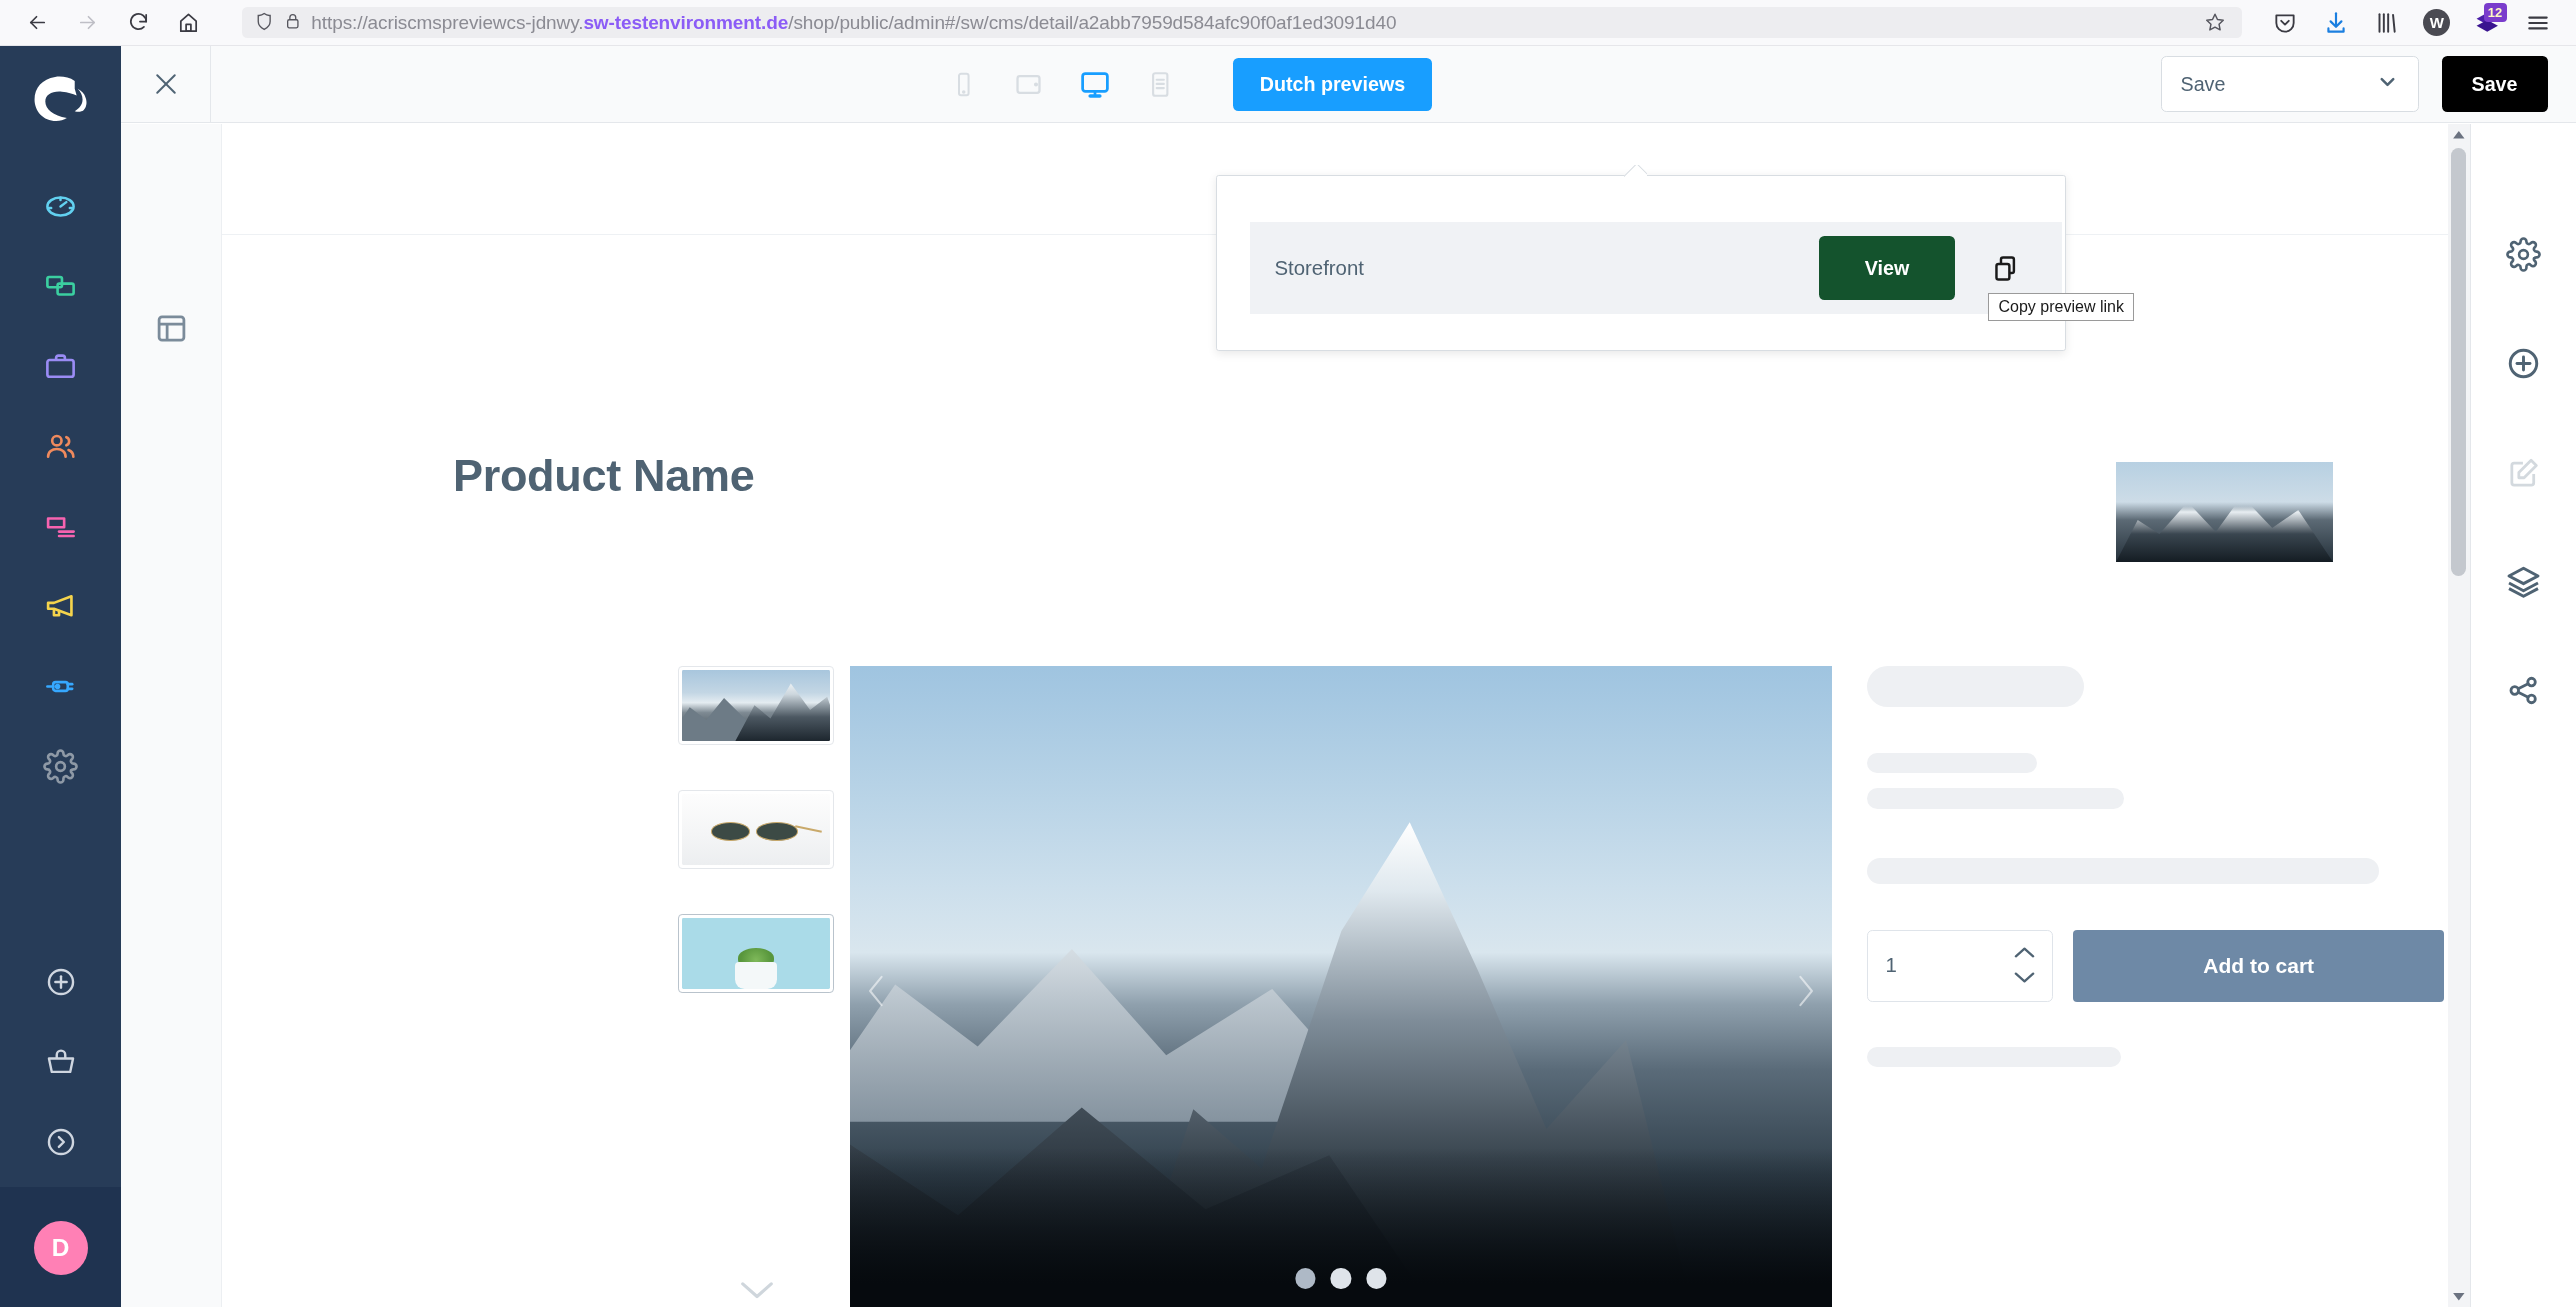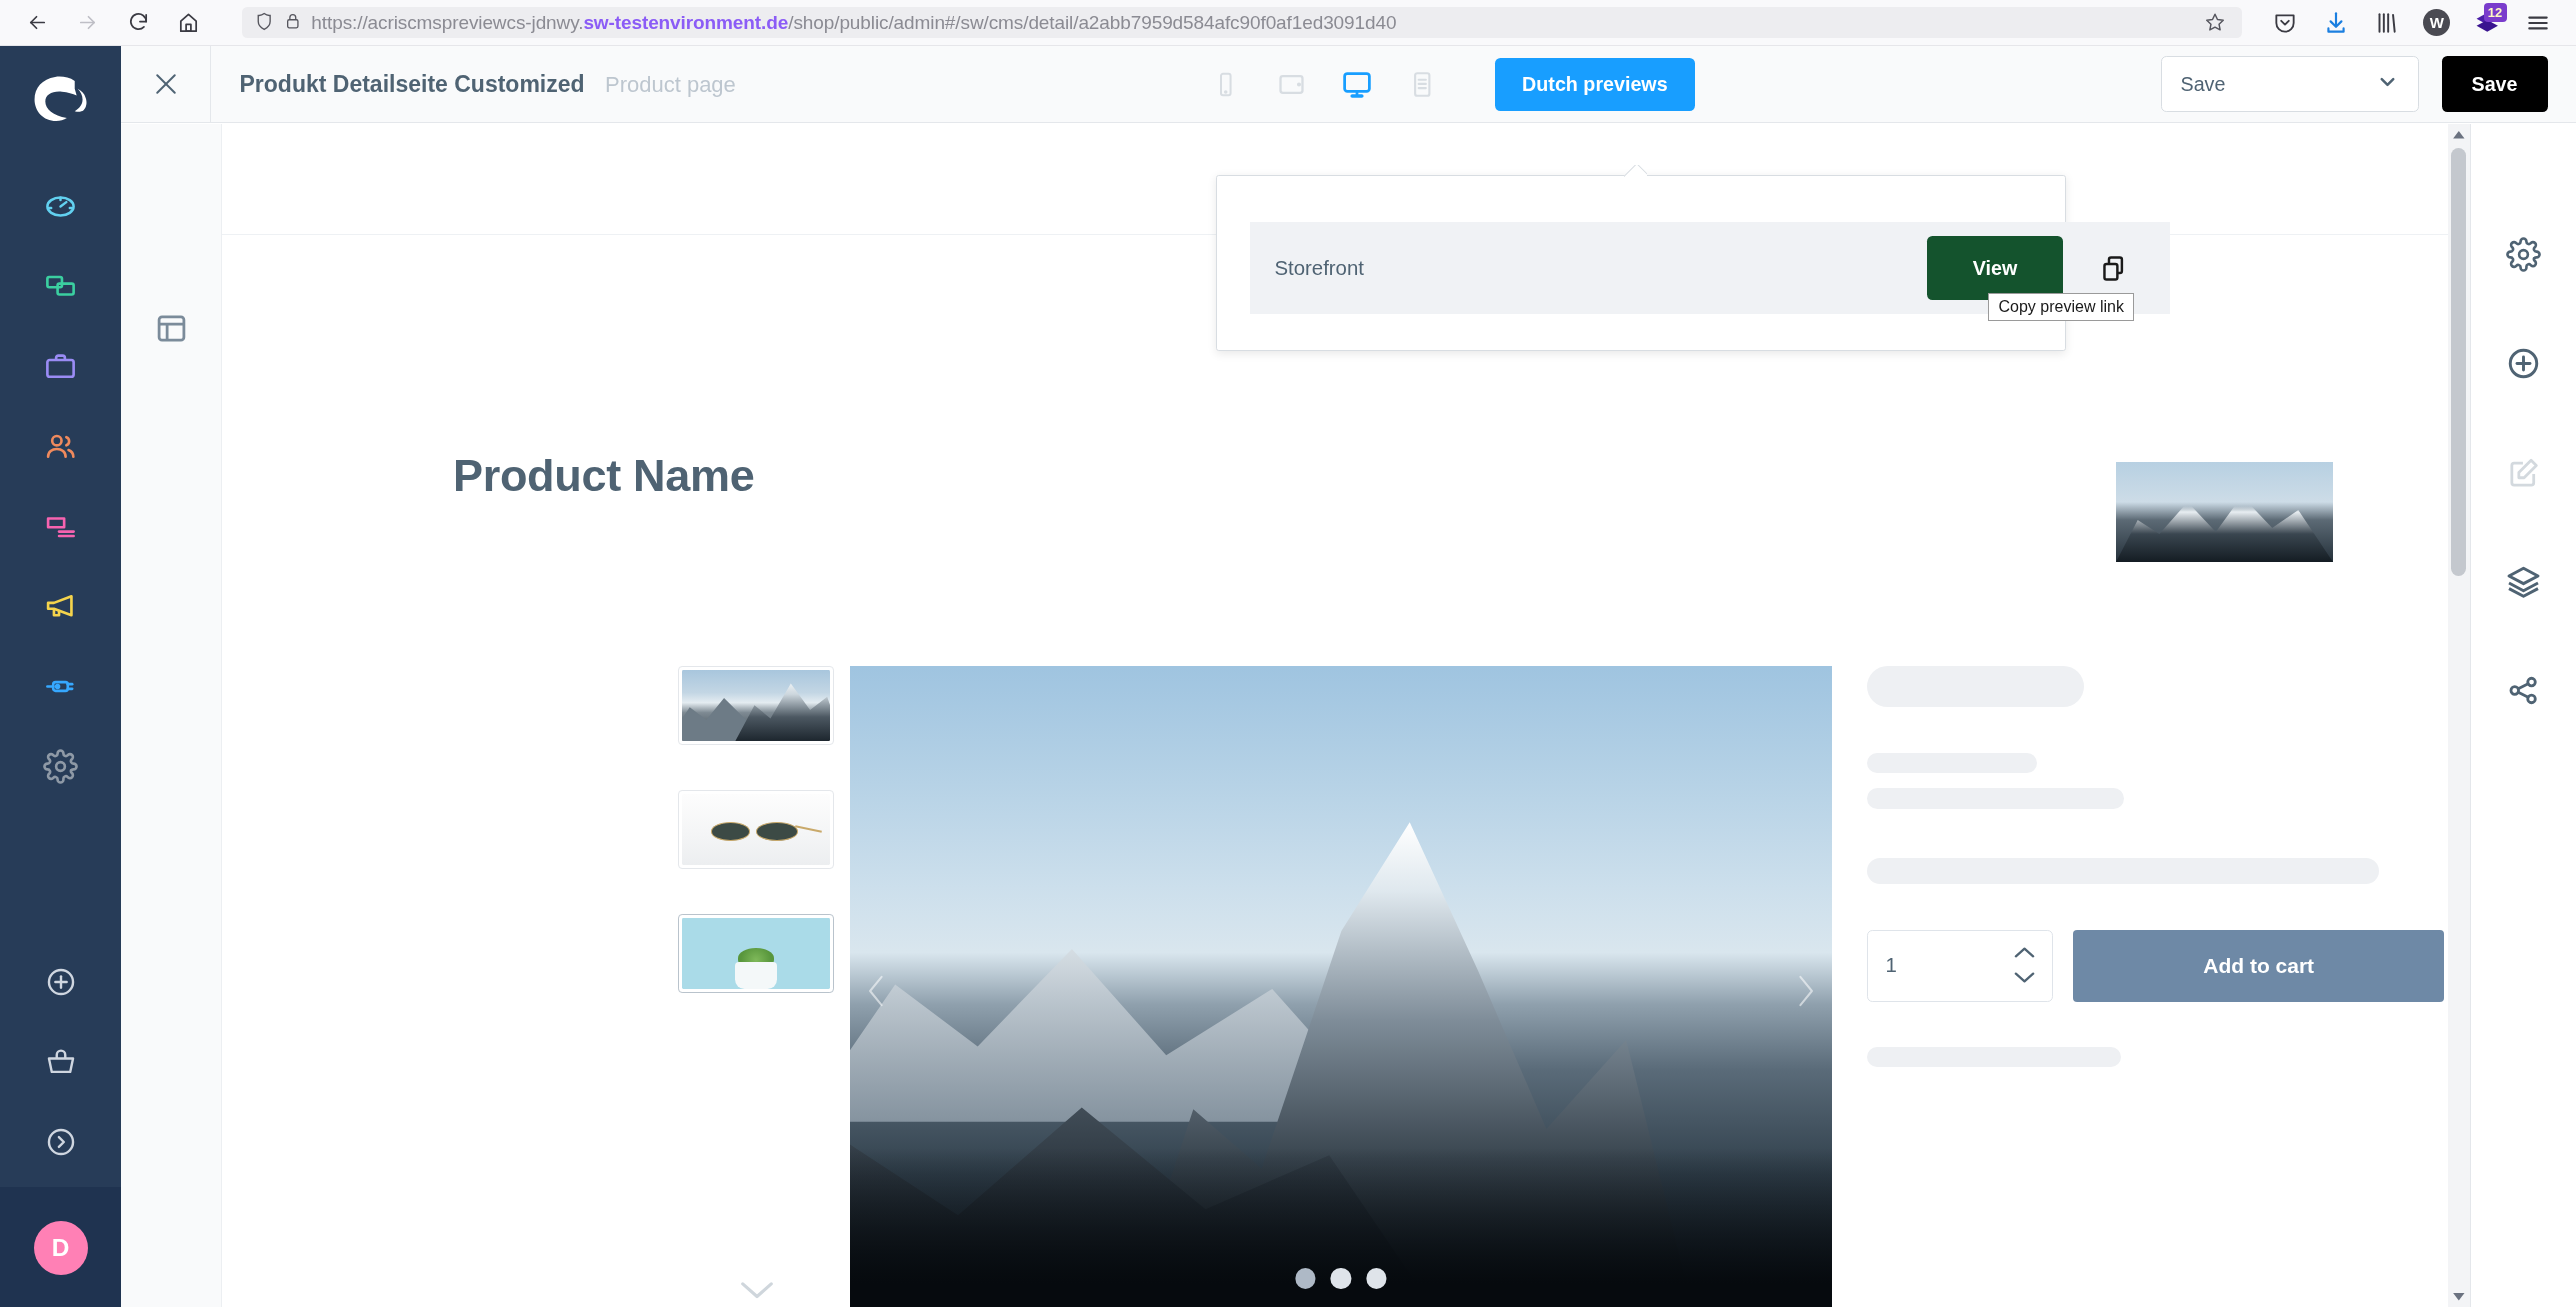--- a/index.html
+++ b/index.html
@@ -117,21 +117,21 @@
   }
   .popover-arrow {
     position: absolute; top: -11.5px; left: 407px; width: 23px; height: 12.2px;
     overflow: hidden;
   }
   .popover-arrow::after {
     content: ''; position: absolute; top: 2.7px; left: 2.7px; width: 17.6px; height: 17.6px;
     background: #fff; border: 0.7px solid #d8dde2; transform: rotate(45deg);
   }
   .popover-row {
-    position: absolute; top: 46px; left: 33px; width: 920px; height: 92px;
+    position: absolute; top: 46px; left: 33px; width: 812px; height: 92px;
     background: #f0f2f5; display: flex; align-items: center; padding: 0 24.4px;
   }
   .pop-label { font-size: 20.4px; color: #4f6373; }
   .view-btn {
     margin-left: auto; background: #14532d; color: #fff; font-size: 19.7px; font-weight: bold;
     border-radius: 5.4px; width: 136px; height: 64px;
     display: flex; align-items: center; justify-content: center;
   }
   .copy-btn {
     width: 65px; height: 64px; margin-left: 17.6px;
@@ -514,24 +514,20 @@
       <div class="avatar">D</div>
     </div>
   </div>
 
   <div class="cms-header">
     <div class="close-btn">
       <svg width="30" height="30" viewBox="0 0 24 24" stroke="currentColor" stroke-width="1.6" stroke-linecap="round">
           <line x1="5" y1="5" x2="19" y2="19"></line>
           <line x1="19" y1="5" x2="5" y2="19"></line>
         </svg>
-    </div>
-    <div class="header-titles">
-      <span class="h-title">Produkt Detailseite Customized</span>
-      <span class="h-sub">Product page</span>
     </div>
 
     <div class="device-tabs">
       <div class="dev-icon">
         <svg width="27" height="31" viewBox="0 0 24 24" fill="none" stroke="currentColor" stroke-width="1.8">
             <rect x="8" y="2.5" width="8.5" height="19" rx="1.8"></rect>
             <circle cx="12.2" cy="18.6" r=".7" fill="currentColor"></circle>
           </svg>
       </div>
       <div class="dev-icon">

